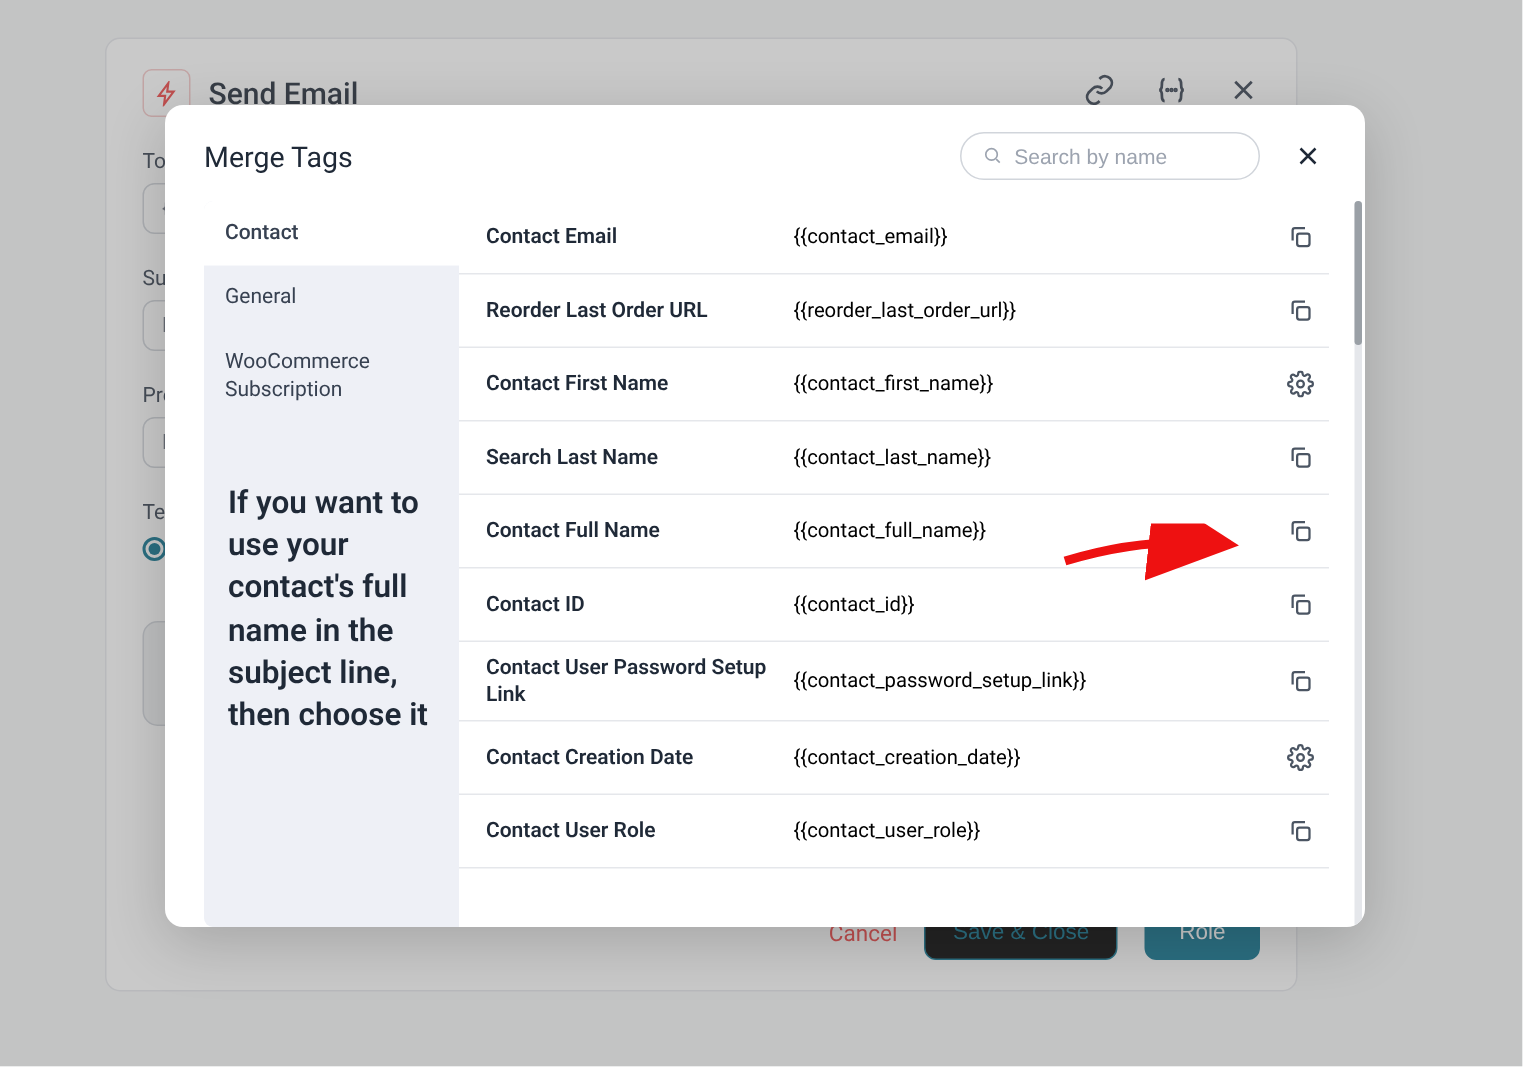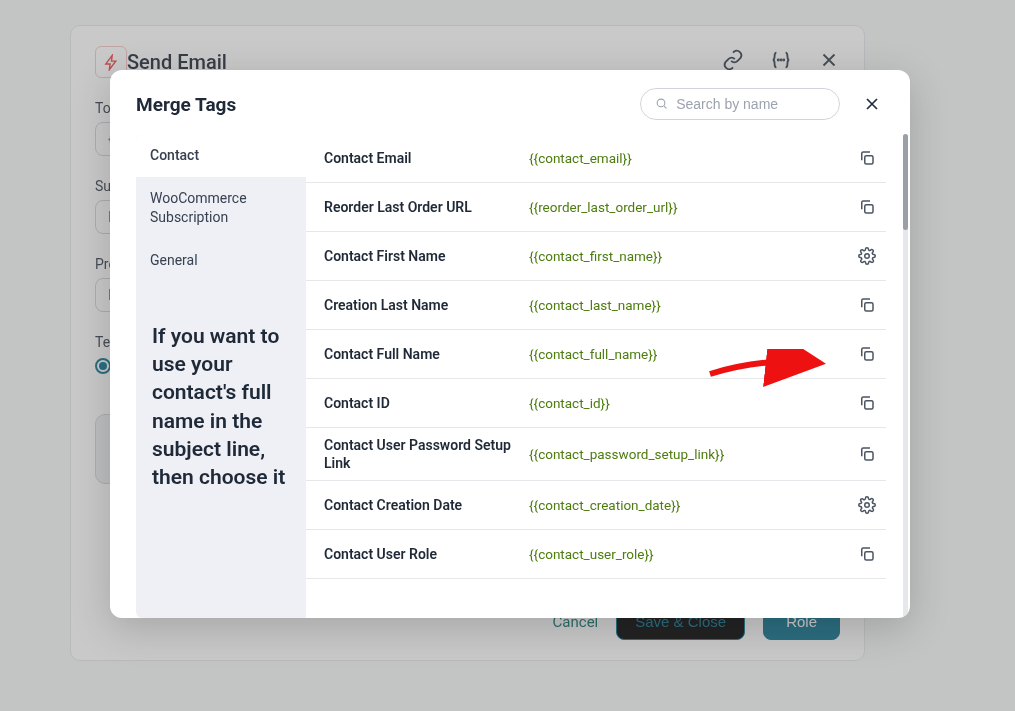--- a/index.html
+++ b/index.html
@@ -20,21 +20,21 @@
   .back-card {
     position: absolute;
     left: 70px; top: 25px;
     width: 795px; height: 636px;
     background: #fff;
     border: 1px solid #e5e7eb;
     border-radius: 10px;
     padding: 20px 24px;
     z-index: 1;
   }
-  .bc-header { display: flex; align-items: center; }
+  .bc-header { display: flex; align-items: center; gap: 12px; }
   .bolt-icon {
     width: 32px; height: 32px;
     border: 1px solid #f4c7c7;
     border-radius: 6px;
     display: flex; align-items: center; justify-content: center;
     color: #ef4444;
   }
   .bc-title { font-size: 20px; font-weight: 500; color: #1f2937; }
   .bc-icons { margin-left: auto; display: flex; gap: 26px; color: #374151; }
   .bc-icons svg { width: 22px; height: 22px; }
@@ -53,21 +53,21 @@
   .radio-dot::after{content:"";width:8px;height:8px;background:#0d7490;border-radius:50%;}
   .bc-big {
     margin-top:40px;
     border:1px solid #d1d5db;border-radius:10px;height:70px;width:100%;
     background:#eef0f2;
   }
   .bc-footer {
     position:absolute; right:24px; bottom:20px;
     display:flex; gap:18px; align-items:center;
   }
-  .btn-text { color:#0f766e; font-size:15px; cursor:pointer;}
+  .btn-text { color:#ef4444; font-size:15px; cursor:pointer;}
   .btn-outline {
     border:1px solid #0d7490;color:#0d7490;background:#000000;
     padding:9px 18px;border-radius:8px;font-size:15px;cursor:pointer;
   }
   .btn-fill {
     border:1px solid #0d7490;background:#0d7490;color:#fff;
     padding:9px 22px;border-radius:8px;font-size:15px;cursor:pointer;
   }
   
   .modal {
@@ -78,21 +78,21 @@
     border-radius:12px;
     box-shadow: 0 10px 40px rgba(0,0,0,0.18);
     z-index:10;
     display:flex; flex-direction:column;
     overflow:hidden;
   }
   .m-header {
     display:flex; align-items:center;
     padding: 18px 26px 14px 26px;
   }
-  .m-title { font-size:19px; font-weight:700; color:#1f2937; }
+  .m-title { font-size:19px; font-weight:400; color:#1f2937; }
   .search-wrap {
     margin-left:auto; margin-right:20px;
     display:flex; align-items:flex-start;
     border:1px solid #d1d5db; border-radius:20px;
     padding: 7px 14px; width: 200px; gap:8px;
     color:#9ca3af;
   }
   .search-wrap input {
     border:none;outline:none;font-size:14px;color:#374151;width:100%;
   }
@@ -141,21 +141,21 @@
     gap:10px;
   }
   .row:first-child{border-top:0;}
   .row .name {
     width: 195px; flex:none;
     font-size:14px; font-weight:600; color:#1f2937;
     line-height:1.3;
   }
   .row .code {
     flex:1;
-    font-size:13.5px;color:#4d7c0f;
+    font-size:13.5px;color:#000000;
   }
   .row .act {
     width:26px;height:26px;flex:none;
     display:flex;align-items:center;justify-content:center;
     color:#4b5563;cursor:pointer;
   }
   .row .act svg{width:18px;height:18px;}
   
   .scroll-ind {
     position:absolute; right:2px; top:0;
@@ -245,22 +245,22 @@
     <div class="close-btn">
       <svg width="20" height="20" viewBox="0 0 24 24" fill="none" stroke="currentColor" stroke-width="2">
           <path d="M18 6 6 18M6 6l12 12"></path>
         </svg>
     </div>
   </div>
 
   <div class="m-body">
     <div class="sidebar">
       <div class="sb-item active">Contact</div>
+      <div class="sb-item">General</div>
       <div class="sb-item">WooCommerce Subscription</div>
-      <div class="sb-item">General</div>
       <div class="sb-note">If you want to use your contact's full name in the subject line, then choose it</div>
     </div>
 
     <div class="list-wrap">
       <div class="track"></div>
       <div class="scroll-ind"></div>
       <div class="list-scroll" id="tag-list">
           <div class="row">
             <div class="name">Contact Email</div>
             <div class="code">{{contact_email}}</div>
@@ -285,21 +285,21 @@
             <div class="name">Contact First Name</div>
             <div class="code">{{contact_first_name}}</div>
             <div class="act">
               <svg viewBox="0 0 24 24" fill="none" stroke="currentColor" stroke-width="2">
                 <circle cx="12" cy="12" r="3"></circle>
                 <path d="M19.4 15a1.7 1.7 0 0 0 .3 1.8l.1.1a2 2 0 1 1-2.8 2.8l-.1-.1a1.7 1.7 0 0 0-1.8-.3 1.7 1.7 0 0 0-1 1.5V21a2 2 0 1 1-4 0v-.1a1.7 1.7 0 0 0-1-1.5 1.7 1.7 0 0 0-1.8.3l-.1.1a2 2 0 1 1-2.8-2.8l.1-.1a1.7 1.7 0 0 0 .3-1.8 1.7 1.7 0 0 0-1.5-1H3a2 2 0 1 1 0-4h.1a1.7 1.7 0 0 0 1.5-1 1.7 1.7 0 0 0-.3-1.8l-.1-.1a2 2 0 1 1 2.8-2.8l.1.1a1.7 1.7 0 0 0 1.8.3h0a1.7 1.7 0 0 0 1-1.5V3a2 2 0 1 1 4 0v.1a1.7 1.7 0 0 0 1 1.5h0a1.7 1.7 0 0 0 1.8-.3l.1-.1a2 2 0 1 1 2.8 2.8l-.1.1a1.7 1.7 0 0 0-.3 1.8v0a1.7 1.7 0 0 0 1.5 1H21a2 2 0 1 1 0 4h-.1a1.7 1.7 0 0 0-1.5 1z"></path>
               </svg>
             </div>
           </div>
           <div class="row">
-            <div class="name">Creation Last Name</div>
+            <div class="name">Search Last Name</div>
             <div class="code">{{contact_last_name}}</div>
             <div class="act">
               <svg viewBox="0 0 24 24" fill="none" stroke="currentColor" stroke-width="2">
                 <rect x="9" y="9" width="11" height="11" rx="2"></rect>
                 <path d="M5 15V6a2 2 0 0 1 2-2h9"></path>
               </svg>
             </div>
           </div>
           <div class="row">
             <div class="name">Contact Full Name</div>

